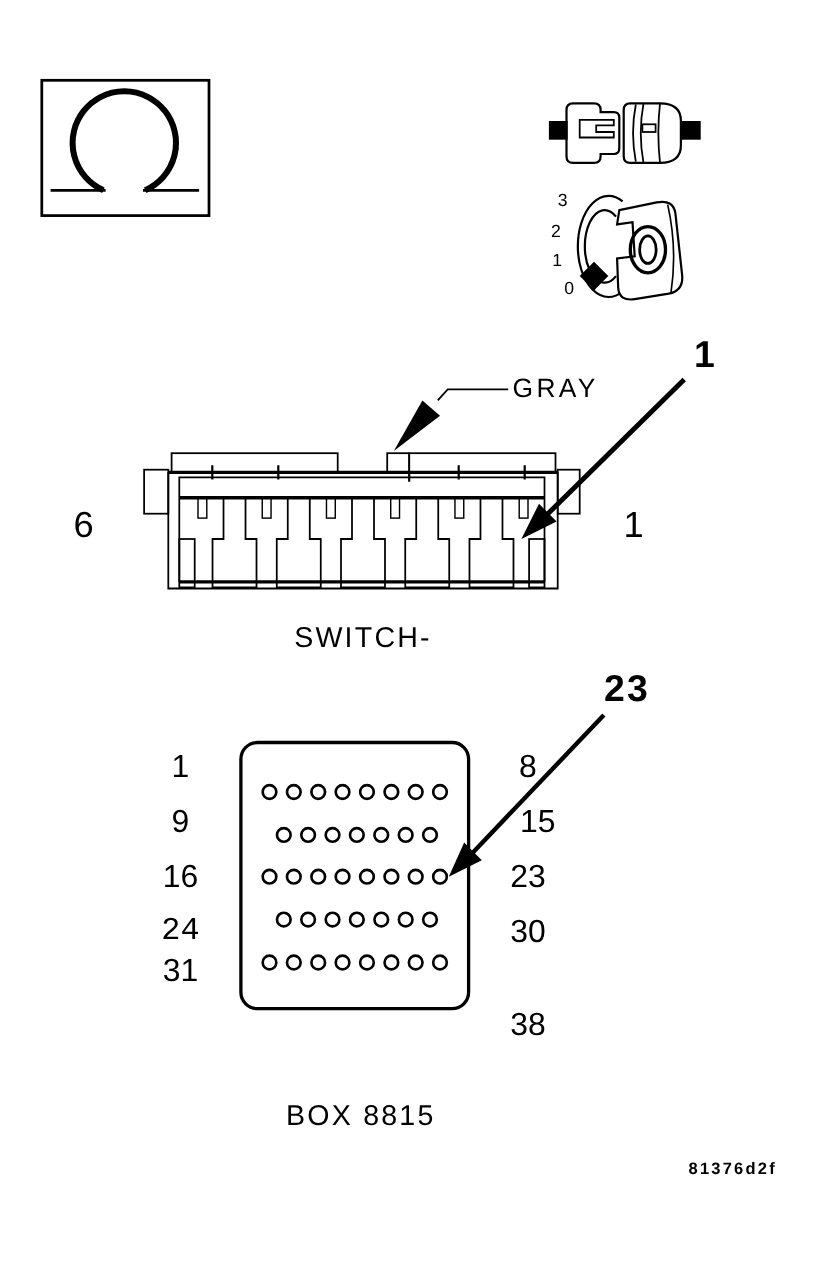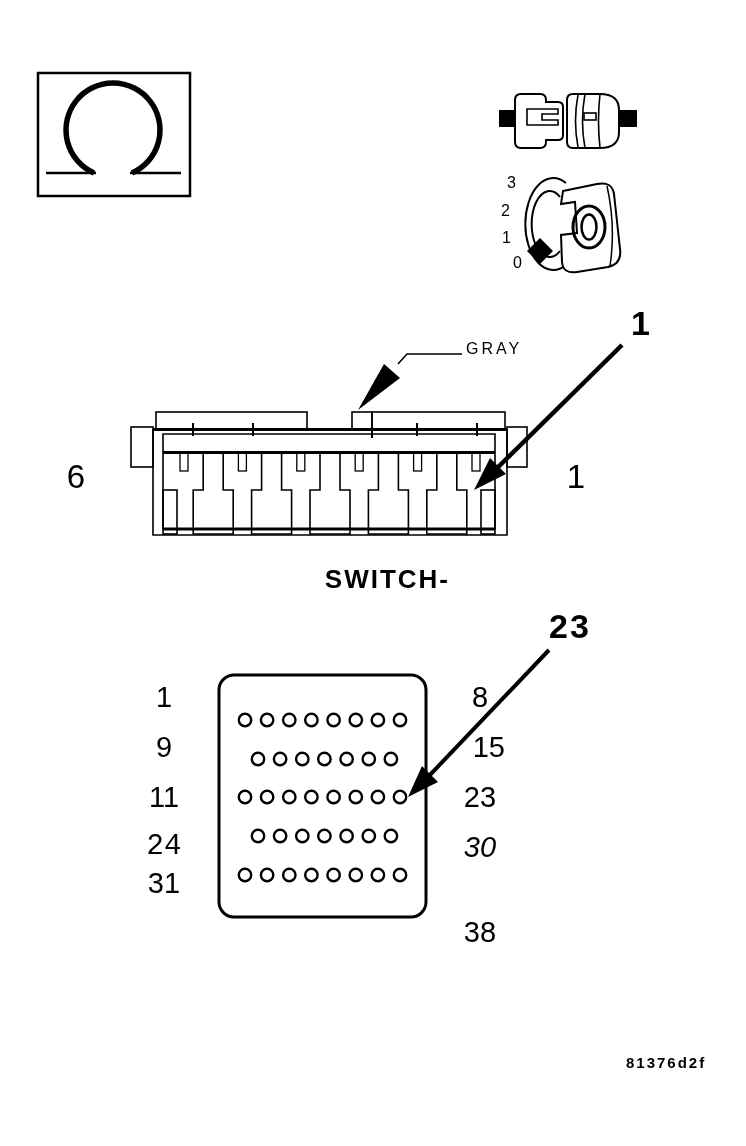--- a/index.html
+++ b/index.html
@@ -1,24 +1,24 @@
 <!DOCTYPE html>
 <html><head>
 <meta charset="utf-8">
 <style>
   html,body{margin:0;padding:0;}
   .canvas{position:relative;width:746px;height:1146px;background:#fff;color:#000;
           font-family:"Liberation Sans",sans-serif;overflow:hidden;}
   .canvas svg{position:absolute;left:0;top:0;}
   .t{position:absolute;white-space:nowrap;line-height:1.05;}
   .thin{font-weight:400;}
-  .gray-label{font-size:16px;letter-spacing:3px;}
+  .gray-label{font-size:24px;letter-spacing:3px;}
   .pin-big{font-size:33px;width:40px;text-align:center;}
   .callout{font-size:34px;font-weight:700;letter-spacing:2px;}
-  .caption{font-size:26px;font-weight:700;letter-spacing:2px;width:240px;text-align:right;}
+  .caption{font-size:26px;font-weight:400;letter-spacing:2px;width:240px;text-align:center;}
   .pcm-num{font-size:29px;width:50px;text-align:center;position:absolute;line-height:32px;}
   .dial-num{font-size:16px;position:absolute;line-height:16px;}
   .figid{font-size:15px;font-weight:700;letter-spacing:2px;}
 </style>
 </head>
 <body>
 
 <div class="canvas" style="background: rgb(255, 255, 255); color: rgb(0, 0, 0);">
 
   <svg width="746" height="1146" viewBox="0 0 746 1146">
@@ -146,33 +146,34 @@
 
   <div class="t pin-big thin" style="left:556px;top:460px;">1</div>
 
   <div class="t caption" style="left:210px;top:566px;">SWITCH-</div>
 
   <div class="t callout" style="left:549px;top:609px;">23</div>
 
   <div id="pcm-left-labels">
       <div class="pcm-num thin" style="left: 139px; top: 681px;">1</div>
       <div class="pcm-num thin" style="left: 139px; top: 731px;">9</div>
-      <div class="pcm-num thin" style="left: 139px; top: 781px;">11</div>
+      <div class="pcm-num thin" style="left: 139px; top: 781px;">16</div>
       <div class="pcm-num thin" style="left: 139px; top: 831px; font-family: Liberation Mono, monospace;">24</div>
       <div class="pcm-num thin" style="left: 139px; top: 867px;">31</div>
     </div>
   <div id="pcm-right-labels">
       <div class="pcm-num thin" style="left: 455px; top: 681px;">8</div>
       <div class="pcm-num thin" style="left: 455px; top: 731px; text-align: right;">15</div>
       <div class="pcm-num thin" style="left: 455px; top: 781px;">23</div>
-      <div class="pcm-num thin" style="left: 455px; top: 831px; font-style: italic;">30</div>
+      <div class="pcm-num thin" style="left: 455px; top: 831px;">30</div>
       <div class="pcm-num thin" style="left: 455px; top: 881px; margin-top: 35px;">38</div>
     </div>
   <div id="dial-labels">
       <div class="dial-num thin" style="left: 507px; top: 175px;">3</div>
       <div class="dial-num thin" style="left: 501px; top: 203px;">2</div>
       <div class="dial-num thin" style="left: 502px; top: 230px;">1</div>
       <div class="dial-num thin" style="left: 513px; top: 255px;">0</div>
     </div>
 
+  <div class="t caption" style="left:208px;top:1001px;">BOX 8815</div>
 
   <div class="t figid" style="left:626px;top:1055px;">81376d2f</div>
 </div>
 
 </body></html>

